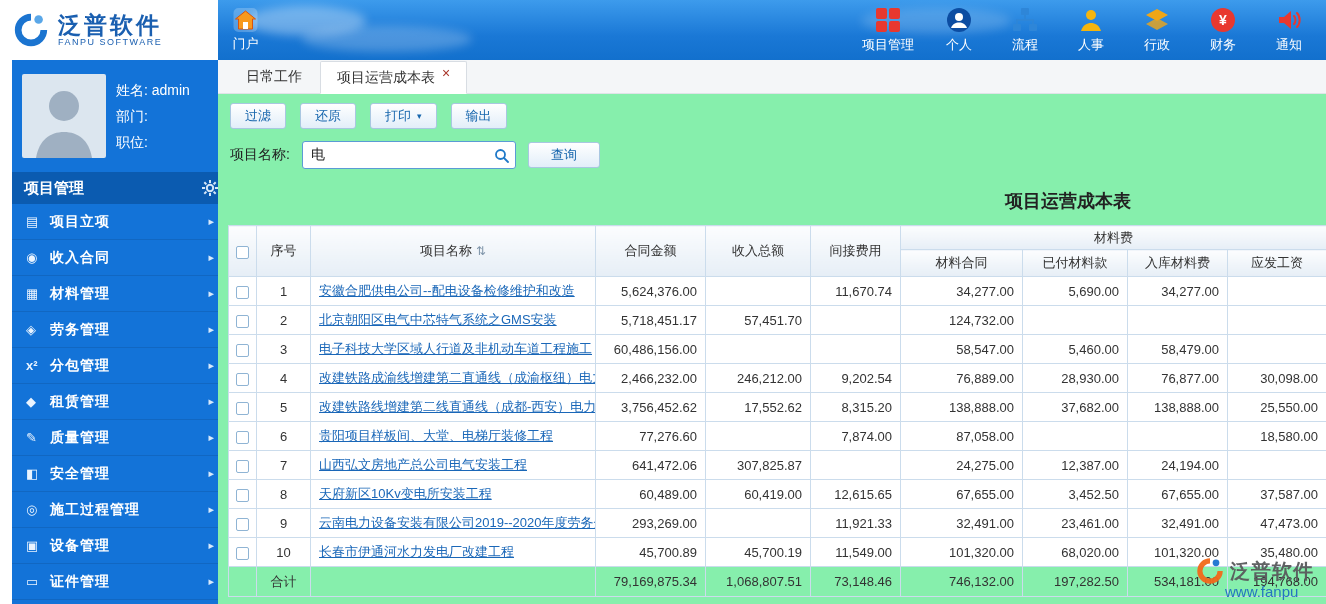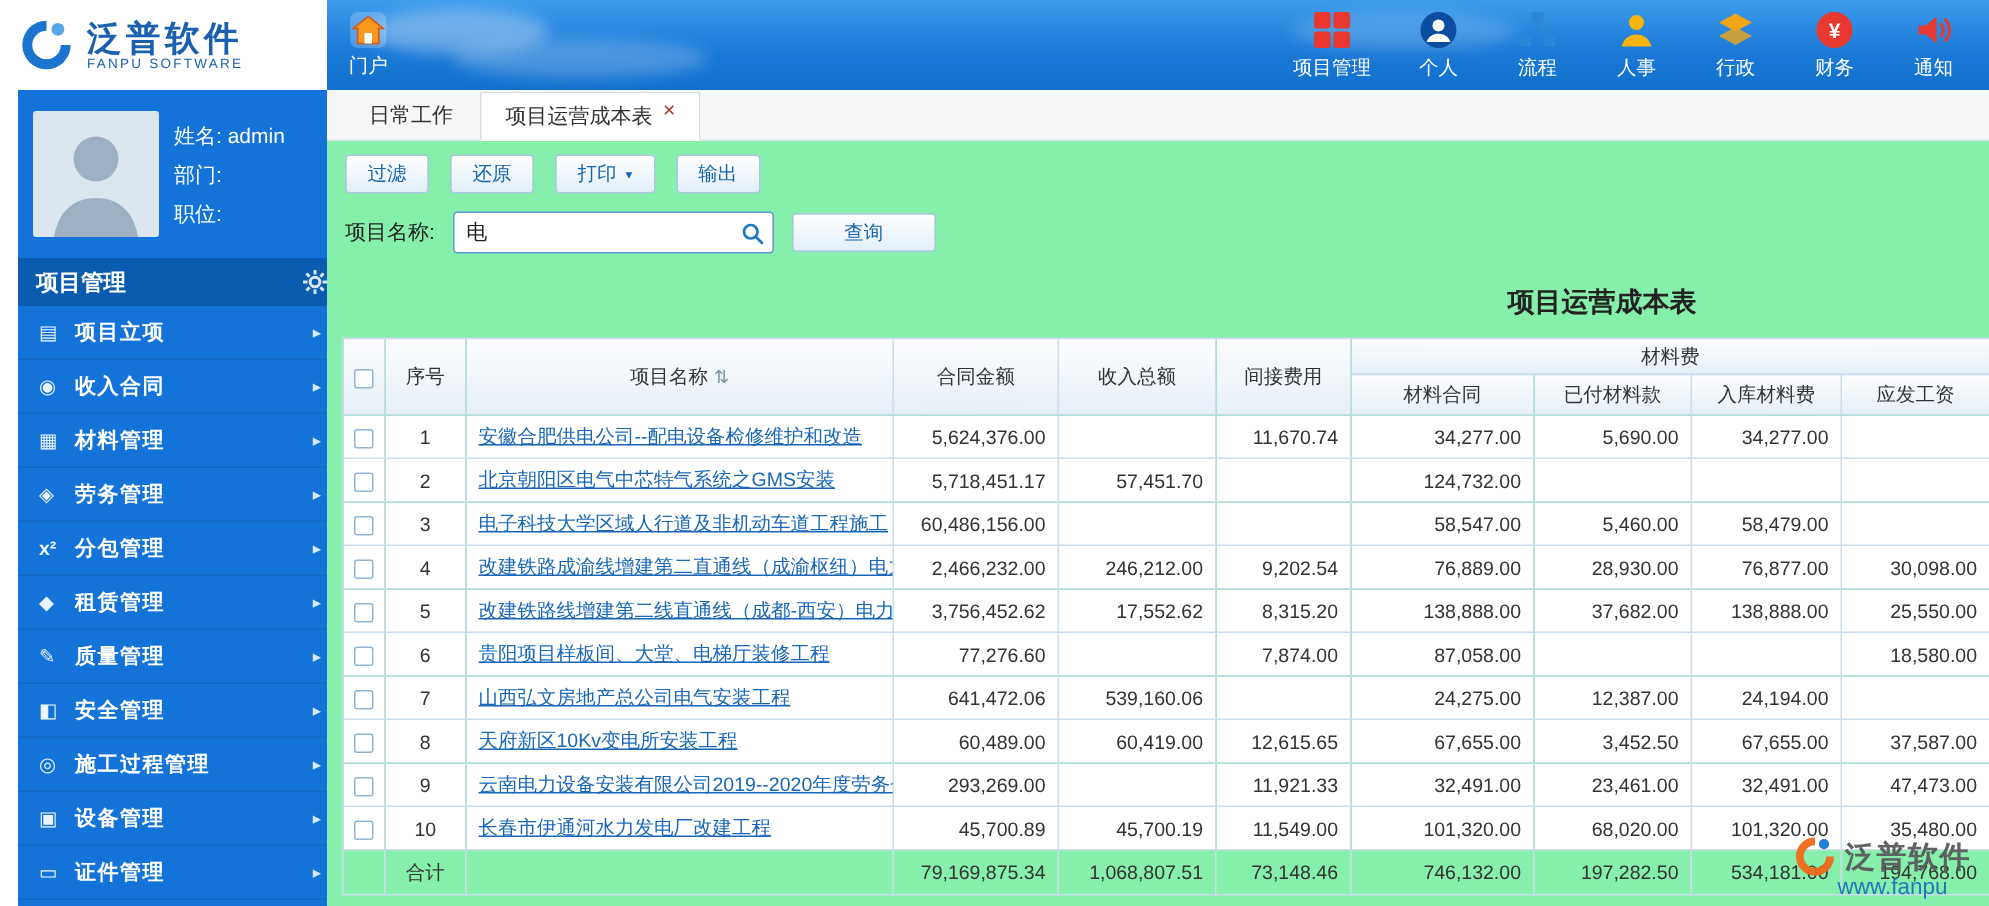--- a/index.html
+++ b/index.html
@@ -40,21 +40,21 @@
   .tab { height:33px; display:flex; align-items:center; padding:0 16px; font-size:14px; color:#333; cursor:pointer; }
   .tab.active { background:#fff; border:1px solid #d8dde3; border-bottom:1px solid #fff; margin-bottom:-1px; border-radius:2px 2px 0 0; }
   .tab-close { margin-left:7px; color:#a8352a; font-size:14px; position:relative; top:-5px; line-height:1; cursor:pointer; }
   .toolbar { padding:9px 12px 8px; display:flex; gap:14px; }
   .btn { height:26px; padding:0 14px; font-size:13px; color:#1766ad; background:linear-gradient(180deg,#ffffff,#e2eef9); border:1px solid #a9c7e1; border-radius:3px; cursor:pointer; font-family:inherit; display:inline-flex; align-items:center; }
   .caret { font-size:9px; margin-left:6px; }
   .filter-row { padding:4px 12px 10px; display:flex; align-items:center; gap:12px; font-size:14px; color:#222; }
   .search-box { position:relative; width:214px; height:28px; border:1px solid #5b9bd5; border-radius:3px; background:#fff; display:flex; align-items:center; }
   .search-box input { border:none; outline:none; flex:1; padding:0 26px 0 8px; font-size:14px; height:100%; font-family:inherit; color:#222; background:transparent; }
   .search-icon-wrap { position:absolute; right:6px; top:6px; cursor:pointer; line-height:0; }
-  .query-btn { width:96px; justify-content:center; }
+  .query-btn { width:72px; justify-content:center; }
   
   .report-wrap { width:1680px; margin-left:10px; position:relative; }
   .report-title { text-align:center; font-size:18px; font-weight:bold; color:#222; margin:10px 0 12px; }
   table { border-collapse:collapse; width:1098px; table-layout:fixed; font-size:13px; }
   th,td { border:1px solid #cbdcec; overflow:hidden; }
   thead th { background:linear-gradient(180deg,#fcfdfe,#e6eef6); font-weight:normal; color:#333; font-size:13px; height:24px; padding:0 4px; white-space:nowrap; }
   thead tr:nth-child(2) th { height:27px; }
   tbody td { height:29px; background:#fff; white-space:nowrap; }
   tfoot td { height:30px; white-space:nowrap; }
   .num { text-align:right; padding-right:8px; }
@@ -386,21 +386,21 @@
             <td class="num">87,058.00</td>
             <td class="num"></td>
             <td class="num"></td>
             <td class="num">18,580.00</td>
           </tr>
           <tr>
             <td class="center"><span class="cb"></span></td>
             <td class="center">7</td>
             <td class="name-cell"><a href="#">山西弘文房地产总公司电气安装工程</a></td>
             <td class="num">641,472.06</td>
-            <td class="num">539,160.06</td>
+            <td class="num">307,825.87</td>
             <td class="num"></td>
             <td class="num">24,275.00</td>
             <td class="num">12,387.00</td>
             <td class="num">24,194.00</td>
             <td class="num"></td>
           </tr>
           <tr>
             <td class="center"><span class="cb"></span></td>
             <td class="center">8</td>
             <td class="name-cell"><a href="#">天府新区10Kv变电所安装工程</a></td>

